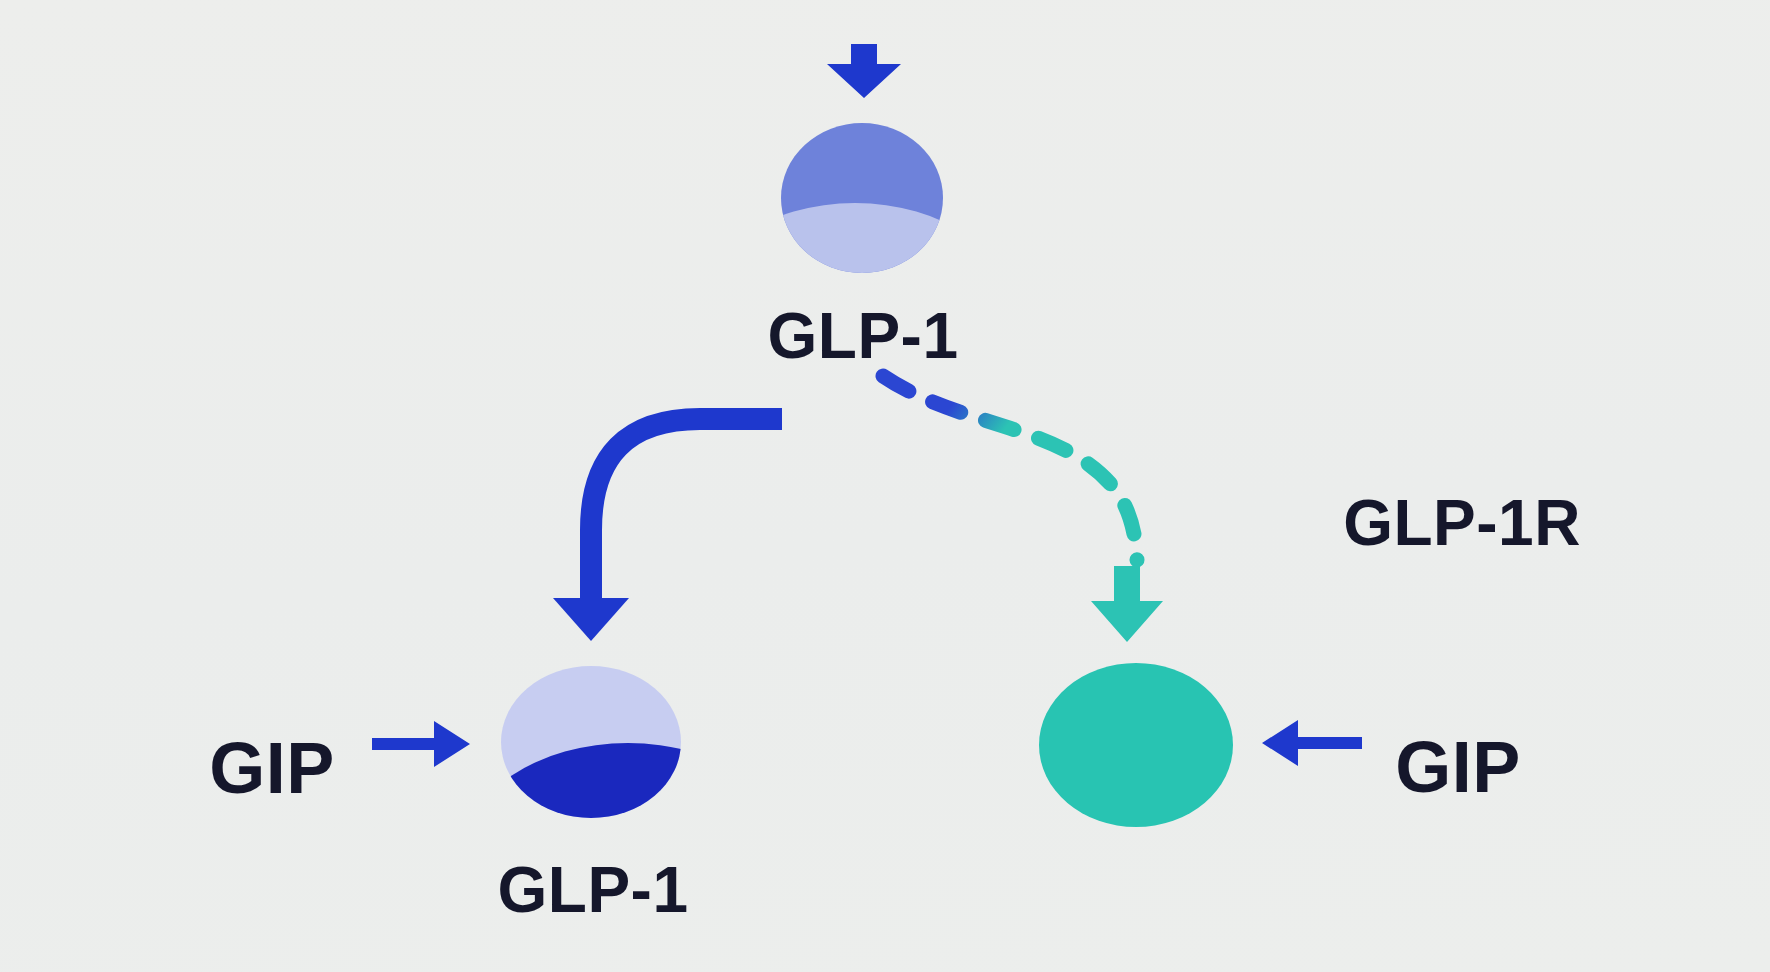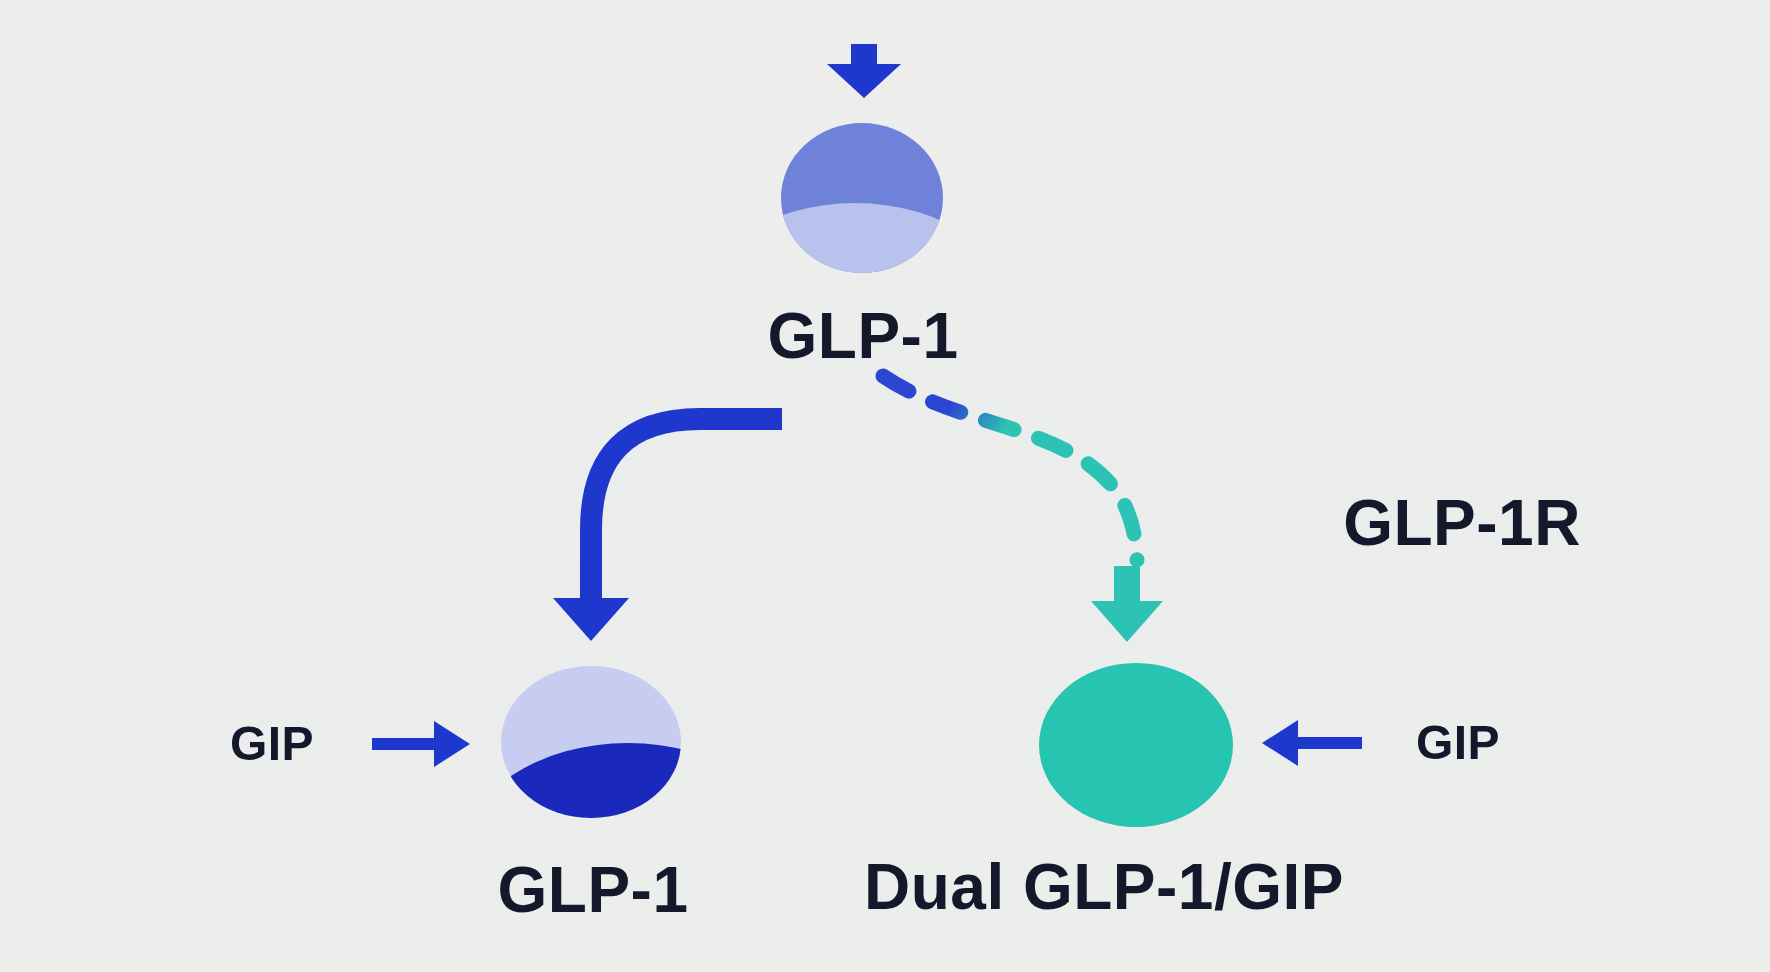--- a/index.html
+++ b/index.html
@@ -19,21 +19,21 @@
   .label {
     position: absolute;
     transform: translate(-50%, -50%);
     color: #15172b;
     font-weight: 700;
     white-space: nowrap;
     letter-spacing: 0.5px;
     line-height: 1;
   }
   .lbl-64 { font-size: 64px; }
-  .lbl-72 { font-size: 48px; }
+  .lbl-72 { font-size: 72px; margin-top: 24px; }
 </style>
 </head>
 <body>
 
 <div class="stage">
 
   <svg class="diagram-svg" viewBox="0 0 1770 972">
     <defs>
       <clipPath id="clip-top-circle">
         <ellipse cx="862" cy="198" rx="81" ry="75"></ellipse>
@@ -82,15 +82,14 @@
 
 
   <div class="label lbl-64" style="left:1462px; top:515px;margin-top:8px;">GLP-1R</div>
 
   <div class="label lbl-72" style="left:272px; top:744px;">GIP</div>
 
   <div class="label lbl-72" style="left:1458px; top:743px;">GIP</div>
 
   <div class="label lbl-64" style="left:593px; top:890px;">GLP-1</div>
 
-  <div class="label lbl-64" style="left:1104px; top:887px;">Dual GLP-1/GIP</div>
 
 </div>
 
 </body></html>

